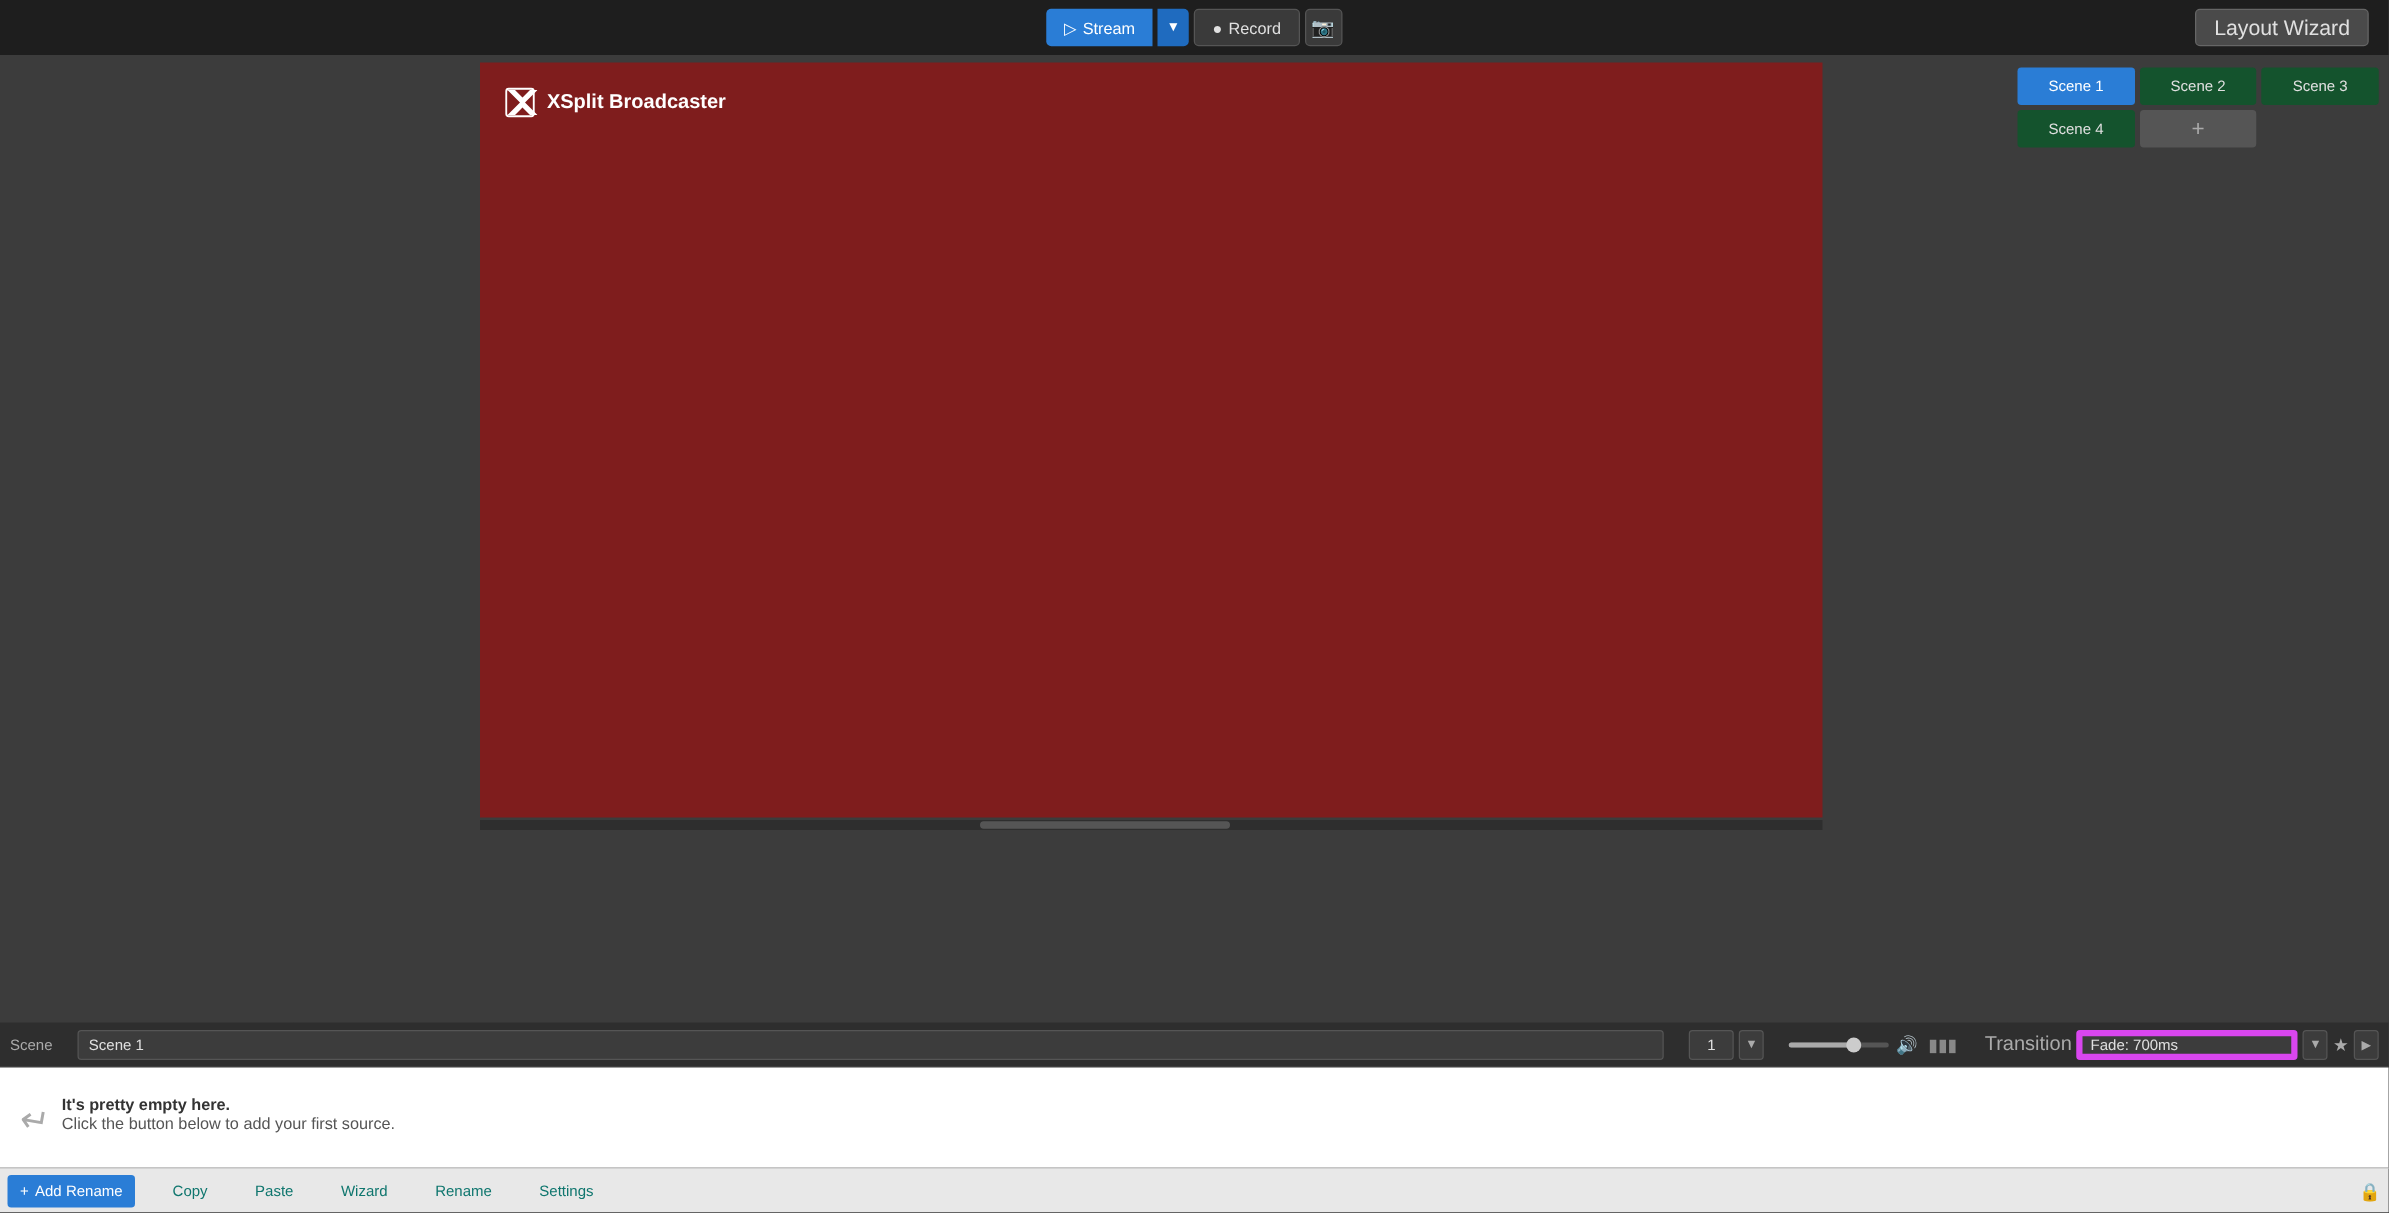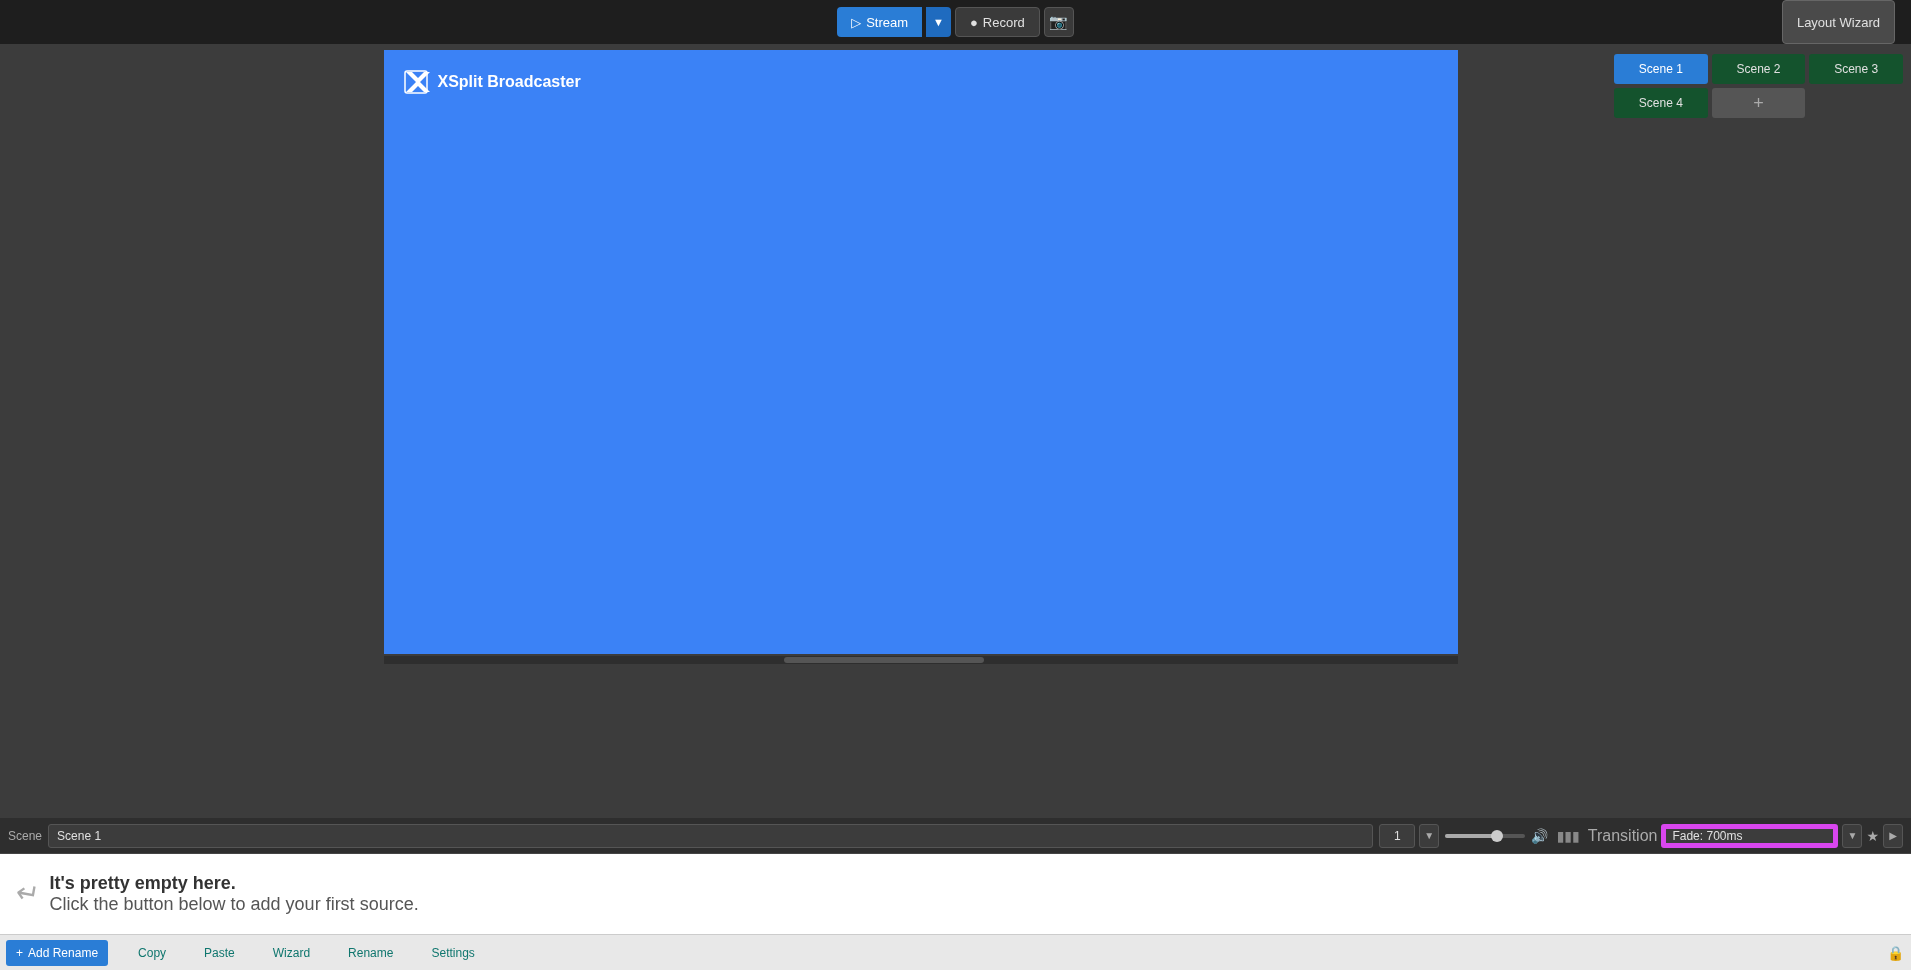--- a/index.html
+++ b/index.html
@@ -87,23 +87,23 @@
     }
 
     .layout-wizard-btn {
       position: absolute;
       right: 16px;
       background: #4a4a4a;
       border: 1px solid #666;
       border-radius: 4px;
       color: #e0e0e0;
       padding: 5px 14px;
-      font-size: 13px;
-      cursor: pointer;
-      height: 44px;
+      font-size: 17px;
+      cursor: pointer;
+      height: 30px;
     }
 
     
     .main-area {
       flex: 1;
       display: flex;
       flex-direction: row;
       overflow: hidden;
     }
 
@@ -122,21 +122,21 @@
       background: #3c3c3c;
       align-items: center;
       justify-content: flex-start;
       padding-top: 6px;
       padding-bottom: 6px;
     }
 
     .preview-canvas {
       width: 1074px;
       height: 604px;
-      background: #3b82f6;
+      background: #7f1d1d;
       position: relative;
       flex-shrink: 0;
     }
 
     .preview-logo {
       position: absolute;
       top: 18px;
       left: 18px;
       display: flex;
       align-items: center;
@@ -203,21 +203,21 @@
       width: 100%;
       background: #2e2e2e;
       flex-shrink: 0;
     }
 
     .scene-row {
       display: flex;
       align-items: center;
       height: 36px;
       padding: 0 8px;
-      gap: 6px;
+      gap: 20px;
       border-bottom: 1px solid #444;
     }
 
     .scene-label {
       color: #aaa;
       font-size: 12px;
       flex-shrink: 0;
     }
 
     .scene-name-input {
@@ -363,21 +363,21 @@
 
     .arrow-hint {
       color: #aaa;
       font-size: 28px;
       margin-top: 4px;
       transform: rotate(10deg);
     }
 
     .hint-text {
       color: #555;
-      font-size: 18px;
+      font-size: 13px;
     }
 
     .hint-text .line1 {
       font-weight: 600;
       color: #333;
     }
 
     .toolbar-row {
       display: flex;
       align-items: center;

